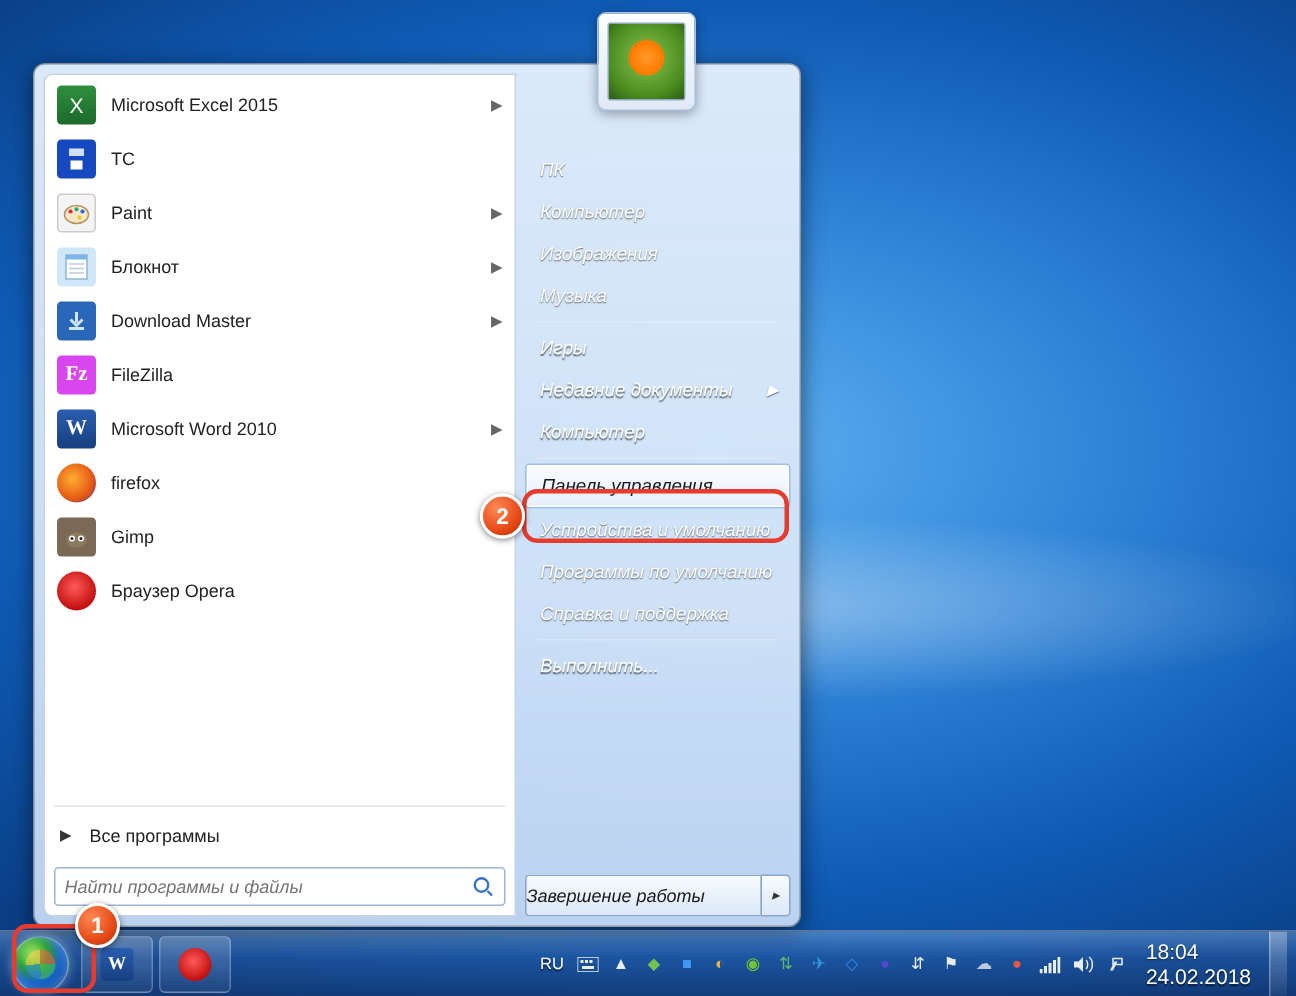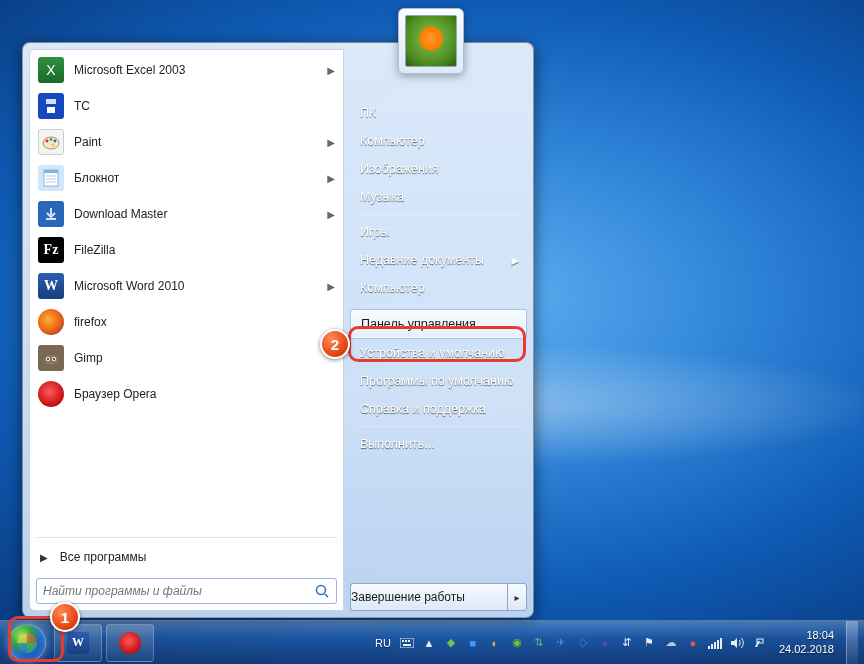--- a/index.html
+++ b/index.html
@@ -32,21 +32,21 @@
 .sm-item .arrow { margin-left:auto; font-size:10px; color:#666; }
 .sm-icon { width: 26px; height: 26px; border-radius: 3px; display:flex; align-items:center; justify-content:center; font-size:14px; color:#fff; }
 .sm-divider { height:1px; background:#e0e5ec; margin: 4px 6px; }
 .sm-allprogs { display:flex; align-items:center; height:30px; padding:0 10px; gap:12px; font-size:12px; color:#222; cursor:pointer;}
 .sm-allprogs .tri { font-size:10px; color:#333; }
 .sm-search { margin:6px; height:26px; border:1px solid #9bb6da; border-radius:3px; display:flex; align-items:center; padding:0 6px; background:#fff;}
 .sm-search input { flex:1; border:none; outline:none; font-size:12px; font-style:italic; color:#666; background:transparent;}
 .sm-search .mag { width:16px; height:16px; color:#3a74c4; }
 
 .sm-right {
-  flex:1; padding: 56px 6px 6px 6px; display:flex; flex-direction:column; position:relative;
+  flex:1; padding: 56px 6px 6px 6px; display:flex; flex-direction:column; position:relative;font-style:italic;
 }
 .sm-right .sm-ritem {
   padding: 7px 10px; font-size: 12.5px; color:#fff; text-shadow: 0 1px 1px rgba(0,0,0,.6);
   cursor:pointer; border-radius:3px; position:relative;
 }
 .sm-ritem .arrow { position:absolute; right:8px; top:50%; transform:translateY(-50%); font-size:10px; color:#fff; }
 .sm-rsep { height:1px; background: rgba(255,255,255,.25); margin: 3px 8px; }
 
 .sm-highlight {
   background: linear-gradient(#fafdff, #e6effc) !important; color:#1a1a1a !important; text-shadow:none !important;
@@ -106,30 +106,30 @@
 }
 .tb-btn {
   height:38px; min-width:48px; padding:0 8px; border-radius:4px;
   background: linear-gradient(rgba(255,255,255,.2), rgba(255,255,255,.05));
   border:1px solid rgba(255,255,255,.25); display:flex; align-items:center; justify-content:center;
 }
 
 .tray { margin-left:auto; display:flex; align-items:center; gap:6px; padding-right:2px;}
 .tray .ico { width:16px; height:16px; display:flex; align-items:center; justify-content:center; color:#fff; font-size:11px; opacity:.9;}
 .tray .lang { font-size:11px; color:#fff; text-shadow:0 1px 1px rgba(0,0,0,.6); padding:0 2px;}
-.clock { color:#fff; font-size:11px; text-align:right; line-height:1.2; padding:0 6px; text-shadow:0 1px 1px rgba(0,0,0,.6);}
+.clock { color:#fff; font-size:14px; text-align:left; line-height:1.2; padding:0 6px; text-shadow:0 1px 1px rgba(0,0,0,.6);}
 .showdesk { width:12px; height:44px; background: linear-gradient(rgba(255,255,255,.3), rgba(255,255,255,.05)); border-left:1px solid rgba(255,255,255,.3);}
 
 
 .ic-excel { background:linear-gradient(#2f8f3d,#1c6a2a);} 
 .ic-tc { background:#1648c0;} 
 .ic-paint { background:#f4f4f4; border:1px solid #ccc;} 
 .ic-note { background:#cfe7f8;} 
 .ic-dm { background:#2a67b8;} 
-.ic-fz { background:#000000;} 
+.ic-fz { background:#d946ef;} 
 .ic-word { background:linear-gradient(#2a5db0,#173f80);} 
 .ic-ff { background:radial-gradient(circle at 40% 40%,#ffad33,#e55a12 60%,#5a2aa0);} 
 .ic-gimp { background:#7a6a55;} 
 .ic-joxi { background:#5aa0e8;} 
 .ic-opera { background:radial-gradient(circle at 45% 40%,#ff5a5a,#c20f0f 70%);} 
 
 svg { display:block; }
 </style>
 </head>
 <body>
@@ -137,21 +137,21 @@
 <div class="desktop">
   <div class="haze"></div>
 </div>
 
 <div class="startmenu">
   <div class="sm-left">
     <div class="sm-programs">
 
       <div class="sm-item">
         <div class="sm-icon ic-excel">X</div>
-        <span>Microsoft Excel 2003</span>
+        <span>Microsoft Excel 2015</span>
         <span class="arrow">▶</span>
       </div>
 
       <div class="sm-item">
         <div class="sm-icon ic-tc">
           <svg width="18" height="18" viewBox="0 0 18 18">
               <rect x="1" y="1" width="16" height="16" fill="#1648c0"></rect>
               <rect x="4" y="2" width="10" height="5" fill="#cfe0ff"></rect>
               <rect x="5" y="10" width="8" height="6" fill="#fff"></rect>
             </svg>

